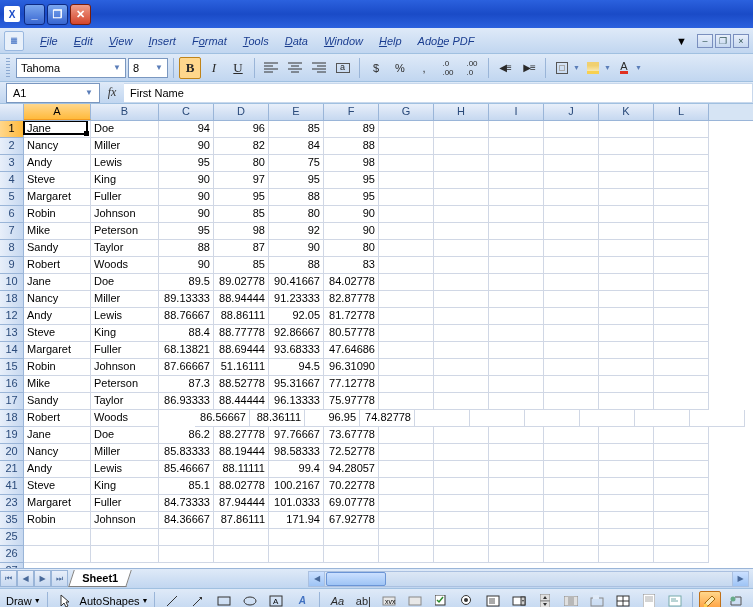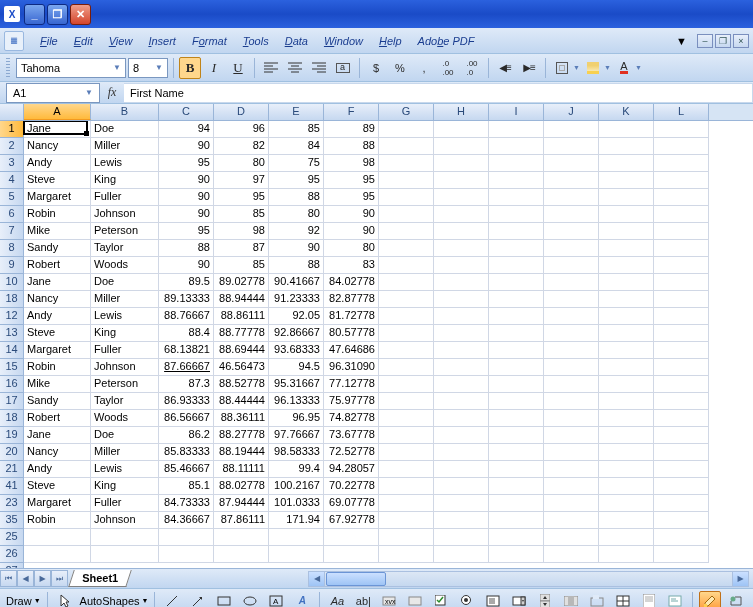--- a/index.html
+++ b/index.html
@@ -437,22 +437,22 @@
           <div class="cell" style="width: 55px;"></div>
           <div class="cell" style="width: 55px;"></div>
           <div class="cell" style="width: 55px;"></div>
           <div class="cell" style="width: 55px;"></div>
           <div class="cell" style="width: 55px;"></div>
           <div class="cell" style="width: 55px;"></div>
         </div>
         <div class="row">
           <div class="cell" style="width: 67px;">Robin</div>
           <div class="cell" style="width: 68px;">Johnson</div>
-          <div class="cell num" style="width: 55px; text-decoration: underline;">87.66667</div>
-          <div class="cell num" style="width: 55px;">46.56473</div>
+          <div class="cell num" style="width: 55px;">87.66667</div>
+          <div class="cell num" style="width: 55px;">51.16111</div>
           <div class="cell num" style="width: 55px;">94.5</div>
           <div class="cell num" style="width: 55px;">96.31090</div>
           <div class="cell" style="width: 55px;"></div>
           <div class="cell" style="width: 55px;"></div>
           <div class="cell" style="width: 55px;"></div>
           <div class="cell" style="width: 55px;"></div>
           <div class="cell" style="width: 55px;"></div>
           <div class="cell" style="width: 55px;"></div>
         </div>
         <div class="row">
@@ -479,21 +479,21 @@
           <div class="cell" style="width: 55px;"></div>
           <div class="cell" style="width: 55px;"></div>
           <div class="cell" style="width: 55px;"></div>
           <div class="cell" style="width: 55px;"></div>
           <div class="cell" style="width: 55px;"></div>
           <div class="cell" style="width: 55px;"></div>
         </div>
         <div class="row">
           <div class="cell" style="width: 67px;">Robert</div>
           <div class="cell" style="width: 68px;">Woods</div>
-          <div class="cell num" style="width: 55px;">86.56667</div>
+          <div class="cell num" style="width: 55px; margin-left: 36px;">86.56667</div>
           <div class="cell num" style="width: 55px;">88.36111</div>
           <div class="cell num" style="width: 55px;">96.95</div>
           <div class="cell num" style="width: 55px;">74.82778</div>
           <div class="cell" style="width: 55px;"></div>
           <div class="cell" style="width: 55px;"></div>
           <div class="cell" style="width: 55px;"></div>
           <div class="cell" style="width: 55px;"></div>
           <div class="cell" style="width: 55px;"></div>
           <div class="cell" style="width: 55px;"></div>
         </div>

